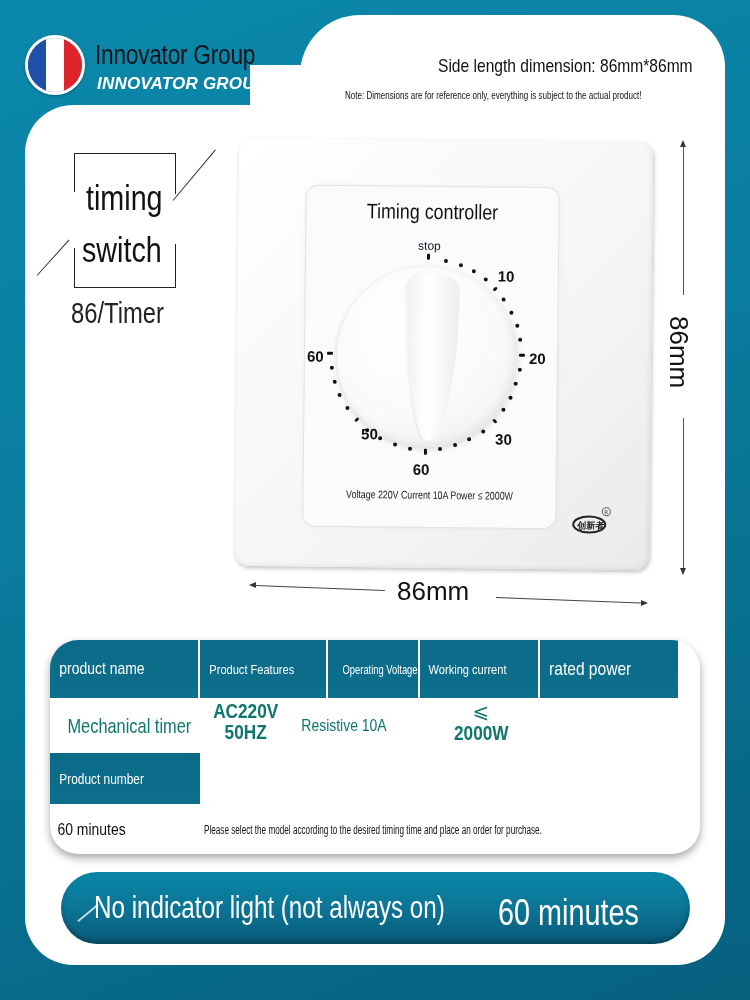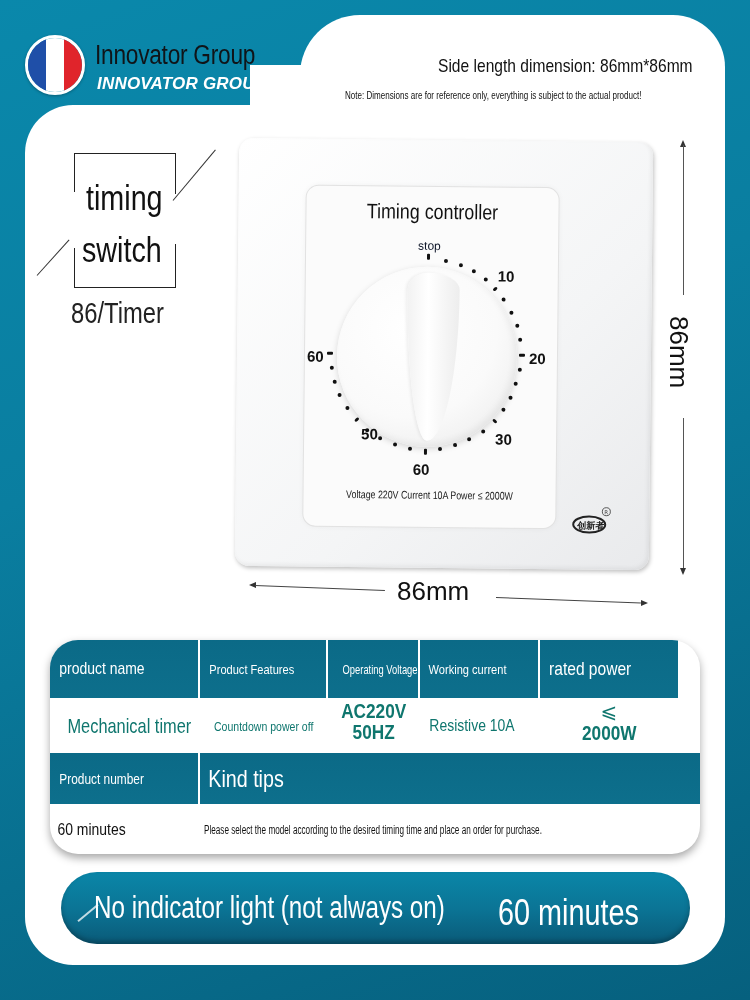--- a/index.html
+++ b/index.html
@@ -289,42 +289,36 @@
         <span class="sq" style="font-size:13.5px;">Working current</span>
       </div>
     <div class="cell c5">
         <span class="sq" style="font-size:19px;">rated power</span>
       </div>
   </div>
   <div class="trow vals">
     <div class="cell c1">
         <span class="sq" style="font-size:21px;transform:scaleX(.78);">Mechanical timer</span>
       </div>
-    <div class="cell c2">
-        <span class="sq" style="font-size:13.5px;transform:scaleX(.78);">Countdown power off</span>
-      </div>
     <div class="cell c3" style="flex-direction:column;line-height:21px;">
       <span class="sq" style="font-size:21px;font-weight:bold;">AC220V</span>
       <span class="sq" style="font-size:21px;font-weight:bold;">50HZ</span>
     </div>
     <div class="cell c4">
         <span class="sq" style="font-size:17px;">Resistive 10A</span>
       </div>
     <div class="cell c5" style="flex-direction:column;line-height:22px;">
       <span style="font-size:20px;">⩽</span>
       <span class="sq" style="font-size:21px;font-weight:bold;">2000W</span>
     </div>
   </div>
   <div class="trow head2">
     <div class="cell c1">
         <span class="sq" style="font-size:14.5px;">Product number</span>
       </div>
-    <div class="cell" style="width:500px;">
-        <span class="sq" style="font-size:24px;">Kind tips</span>
-      </div>
   </div>
   <div class="trow vals2">
     <div class="cell c1">
         <span class="sq" style="font-size:17px;">60 minutes</span>
       </div>
     <div class="cell" style="width:500px;justify-content:flex-start;padding-left:4px;">
         <span class="sq" style="font-size:12px;transform:scaleX(.68);transform-origin:left center;">Please select the model according to the desired timing time and place an order for purchase.</span>
       </div>
   </div>
 </div>

